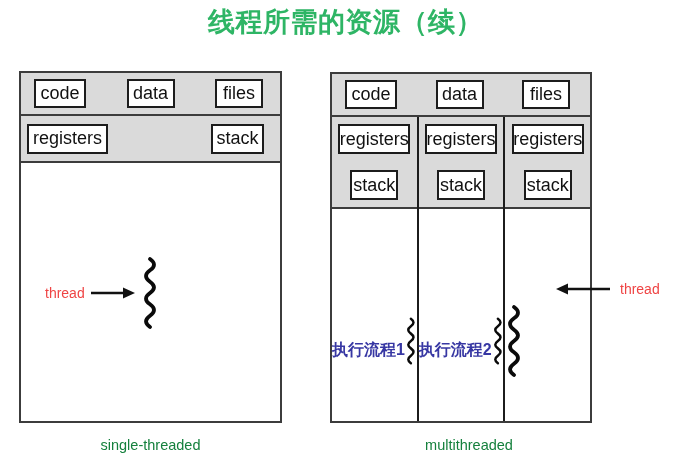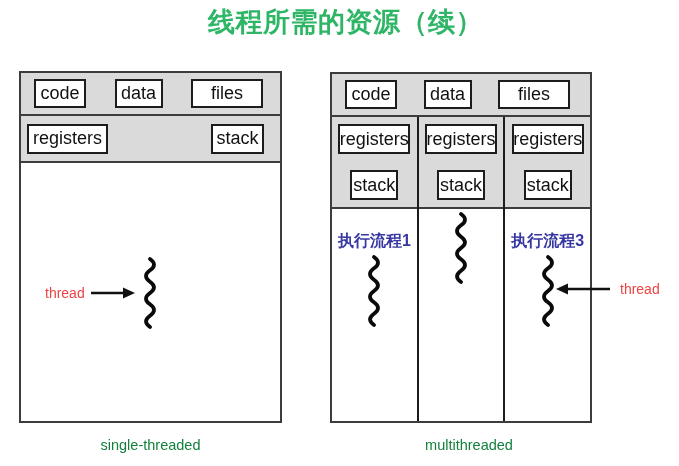--- a/index.html
+++ b/index.html
@@ -54,21 +54,21 @@
     height: 29px;
     display: flex;
     align-items: center;
     justify-content: center;
     font-size: 18px;
     color: #111111;
     white-space: nowrap;
   }
   .cell.code  { width: 52px; }
   .cell.data  { width: 48px; }
-  .cell.files { width: 72px; }
+  .cell.files { width: 48px; }
   .cell.registers { width: 81px; height: 30px; }
   .cell.stack-l   { width: 53px; height: 30px; }
   .cell.registers-m { width: 72px; height: 30px; }
   .cell.stack-m     { width: 48px; height: 30px; }
 
   .single-white { position: relative; height: 258px; }
   .thread-pointer-left {
     position: absolute;
     left: 24px;
     top: 94px;
@@ -85,21 +85,21 @@
     box-sizing: border-box;
     height: 92px;
     background: var(--band-gray, #dadada);
     border-bottom: 2px solid #3c3c3c;
     display: flex;
     flex-direction: column;
     align-items: center;
     justify-content: center;
     gap: 16px;
   }
-  .col-white { flex: 1; display: flex; flex-direction: column; align-items: center; }
+  .col-white { flex: 1; display: flex; align-items: center; margin-top: 48px; }
   .flow-label {
     margin-top: 22px;
     font-size: 16px;
     font-weight: bold;
     color: var(--flow-blue, #3737a3);
     white-space: nowrap;
   }
   .col-white .squiggle { margin-top: 3px; }
 
   .thread-pointer-right {
@@ -173,33 +173,33 @@
           </svg>
         </div>
       </div>
 
       <div class="col">
         <div class="col-gray">
           <div class="cell registers-m">registers</div>
           <div class="cell stack-m">stack</div>
         </div>
         <div class="col-white">
+          <div class="flow-label">执行流程2</div>
           <svg class="squiggle" width="18" height="72" viewBox="0 0 18 72">
             <path d="M 9,2 Q 17,7.7 9,13.3 Q 1,19 9,24.7 Q 17,30.3 9,36 Q 1,41.7 9,47.3 Q 17,53 9,58.7 Q 1,64.3 9,70" fill="none" stroke="#0a0a0a" stroke-width="3.8" stroke-linecap="round"></path>
           </svg>
         </div>
       </div>
 
       <div class="col">
         <div class="col-gray">
           <div class="cell registers-m">registers</div>
           <div class="cell stack-m">stack</div>
         </div>
         <div class="col-white">
-          <div class="flow-label">执行流程3</div>
           <svg class="squiggle" width="18" height="72" viewBox="0 0 18 72">
             <path d="M 9,2 Q 17,7.7 9,13.3 Q 1,19 9,24.7 Q 17,30.3 9,36 Q 1,41.7 9,47.3 Q 17,53 9,58.7 Q 1,64.3 9,70" fill="none" stroke="#0a0a0a" stroke-width="3.8" stroke-linecap="round"></path>
           </svg>
         </div>
       </div>
 
     </div>
   </div>
 
   <div class="thread-pointer-right">

